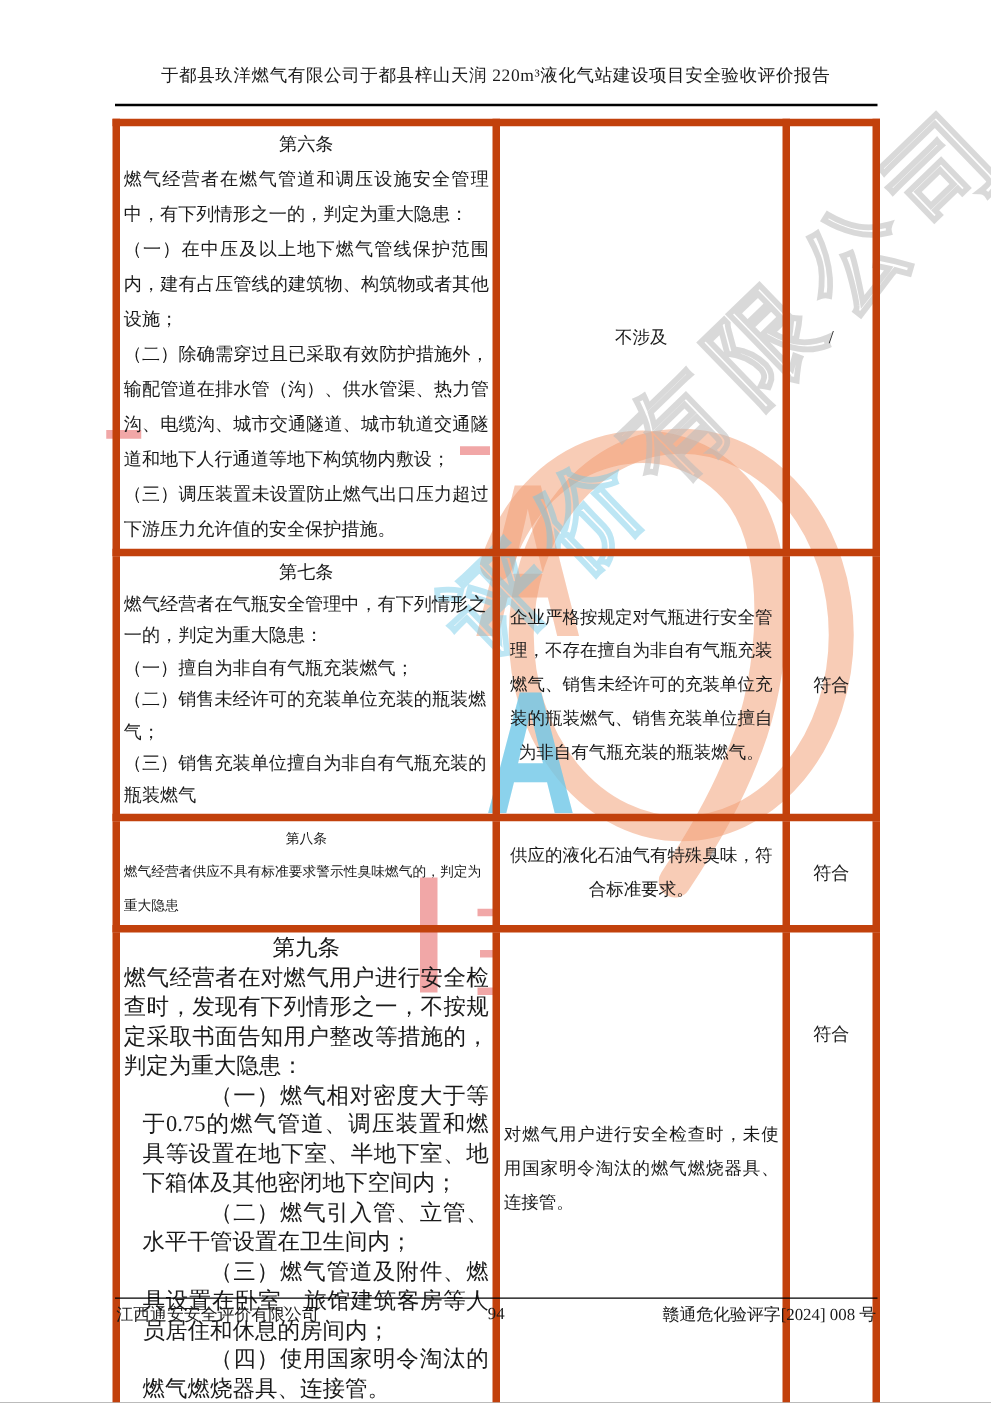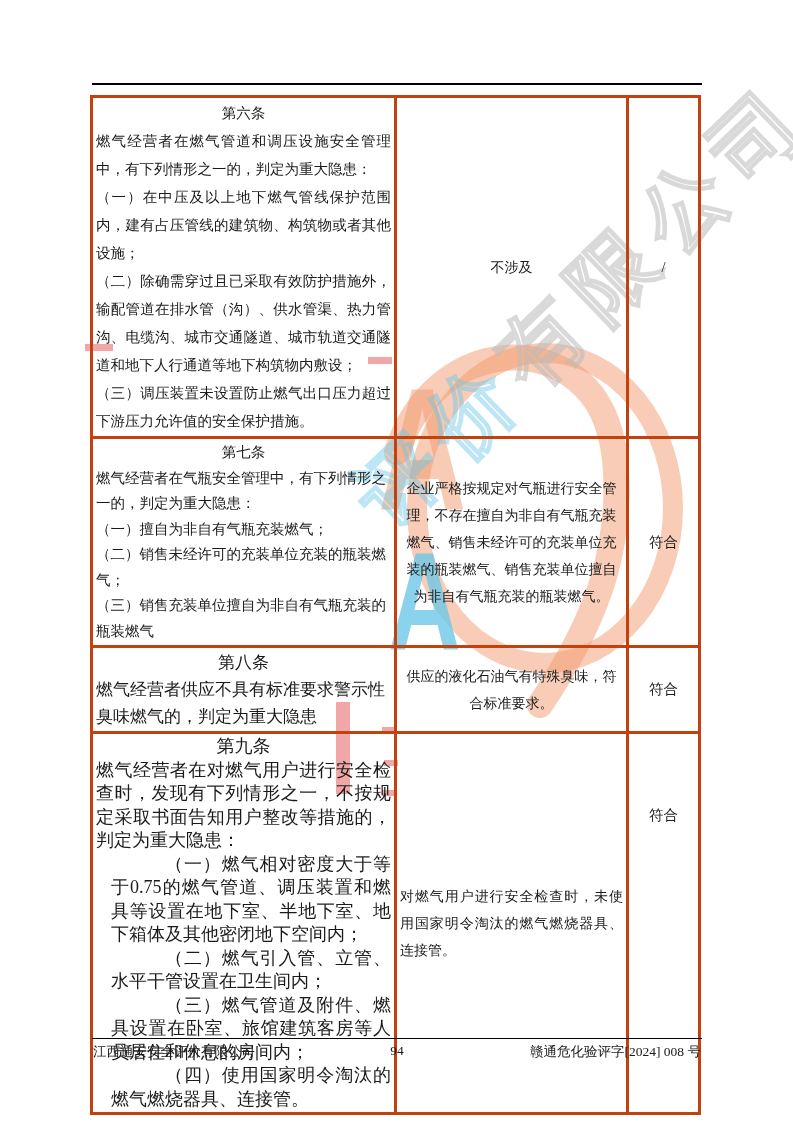--- a/index.html
+++ b/index.html
@@ -42,37 +42,37 @@
   #header-rule{
     position:absolute;left:92px;top:83px;width:610px;height:0;
     border-top:2px solid #000;z-index:2;
   }
   
   #tbl{
     position:absolute;left:90px;top:95px;width:608px;z-index:1;
     border-collapse:collapse;table-layout:fixed;
   }
   #tbl td{
-    border:3px solid #c2410c;padding:1px 3px;vertical-align:top;
+    border:6px solid #c2410c;padding:1px 3px;vertical-align:top;
     background:transparent;overflow:hidden;
   }
   #tbl{border:2px solid #000;}
   .clause-title{text-align:center;}
   .para{margin:0;}
   .para.justify{text-align:justify;}
   .para.center{text-align:left;}
   .para.indent{text-indent:3em;margin-left:15px;}
   .cell-mid{vertical-align:middle !important;margin-left:40px;}
   .mid-text.center{text-align:center;}
   .mid-text.left{text-align:left;text-align:justify;}
   .concl{text-align:center;}
   
   .row0 .c1{font-size:14.5px;line-height:28px;}
   .row1 .c1{font-size:14.5px;line-height:25.5px;}
-  .row2 .c1{font-size:17px;line-height:27px;margin-top:12px;}
+  .row2 .c1{font-size:11px;line-height:27px;margin-top:12px;}
   .row3 .c1{font-size:18px;line-height:23.5px;}
   .c2{font-size:14px;line-height:27px;}
   .c3{font-size:14.5px;}
   .row3 .c3{vertical-align:top !important;padding-top:72px !important;}
   
   #footer{position:absolute;left:92px;top:1038px;width:610px;z-index:2;
     border-top:1px solid #000;font-size:13.5px;}
   #footer .f{position:absolute;top:4px;white-space:nowrap;}
   #footer-company{left:1px;}
   #footer-page{left:0;width:100%;text-align:center;font-family:"Liberation Serif",serif;}
@@ -92,20 +92,21 @@
     <div class="wm-abs" id="wm-letter-cyan">A</div>
     <div class="wm-abs" id="wm-diagonal"><span id="wm-diag-left">评价</span><span id="wm-diag-right">有限公司</span></div>
     <div class="wm-frag" style="left:336px;top:702px;width:14px;height:92px;"></div>
     <div class="wm-frag" style="left:85px;top:344px;width:28px;height:7px;"></div>
     <div class="wm-frag" style="left:368px;top:357px;width:24px;height:7px;"></div>
     <div class="wm-frag" style="left:382px;top:727px;width:15px;height:6px;"></div>
     <div class="wm-frag" style="left:384px;top:760px;width:14px;height:6px;"></div>
     <div class="wm-frag" style="left:382px;top:790px;width:13px;height:6px;"></div>
   </div>
 
+  <div id="header-title">于都县玖洋燃气有限公司于都县梓山天润 220m³液化气站建设项目安全验收评价报告</div>
   <div id="header-rule"></div>
 
   <table id="tbl">
     <colgroup>
         <col style="width:304px">
         <col style="width:232px">
         <col style="width:72px">
       </colgroup>
     <tbody>
         <tr class="row0" style="height: 275px;">

